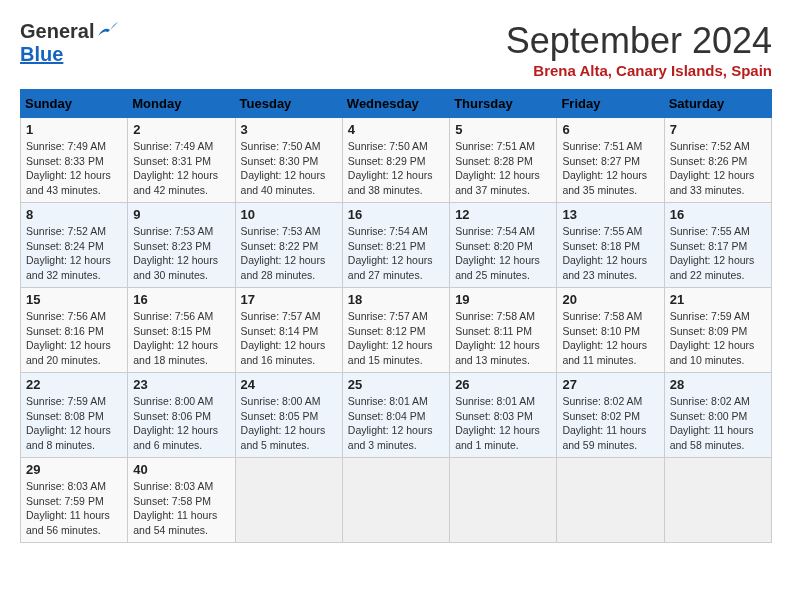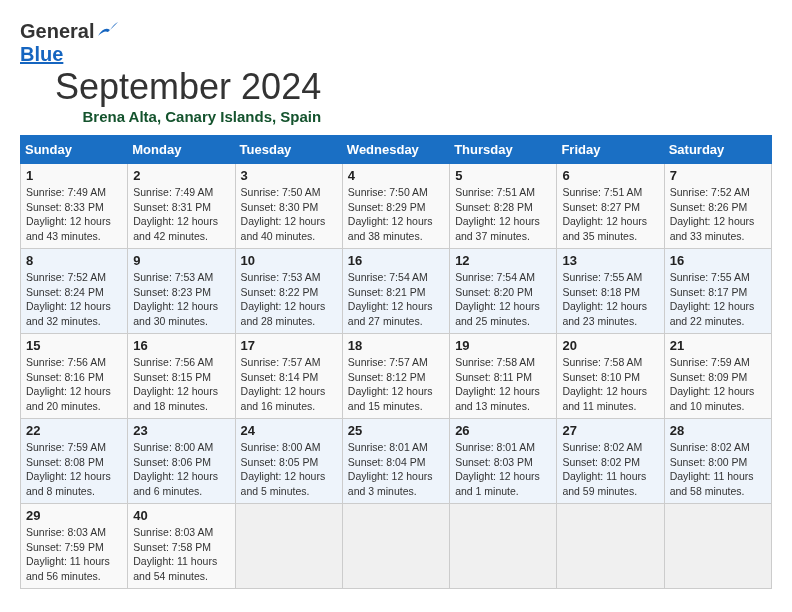--- a/index.html
+++ b/index.html
@@ -8,49 +8,48 @@
       background: #fff;
       width: 792px;
       min-height: 612px;
       padding: 20px;
     }
     .header {
       display: flex;
       justify-content: space-between;
       align-items: flex-start;
       margin-bottom: 10px;
-      flex-direction: column;
     }
     .logo {
       display: flex;
       flex-direction: column;
       align-items: flex-start;
     }
     .title-block {
       text-align: right;
       margin-left: 35px;
     }
     .month-title {
       font-size: 36px;
       font-weight: normal;
       color: #333;
     }
     .subtitle {
       font-size: 15px;
-      color: #14532d;
+      color: #b91c1c;
       font-weight: bold;
     }
     table {
       width: 100%;
       border-collapse: collapse;
       font-size: 11px;
     }
     thead tr th {
       background-color: #1a6fc4;
-      color: #ffffff;
+      color: #000000;
       padding: 6px 4px;
       text-align: left;
       font-size: 13px;
       font-weight: bold;
       border: 1px solid #1a6fc4;
     }
     tbody tr td {
       border: 1px solid #ccc;
       padding: 4px 5px;
       vertical-align: top;

